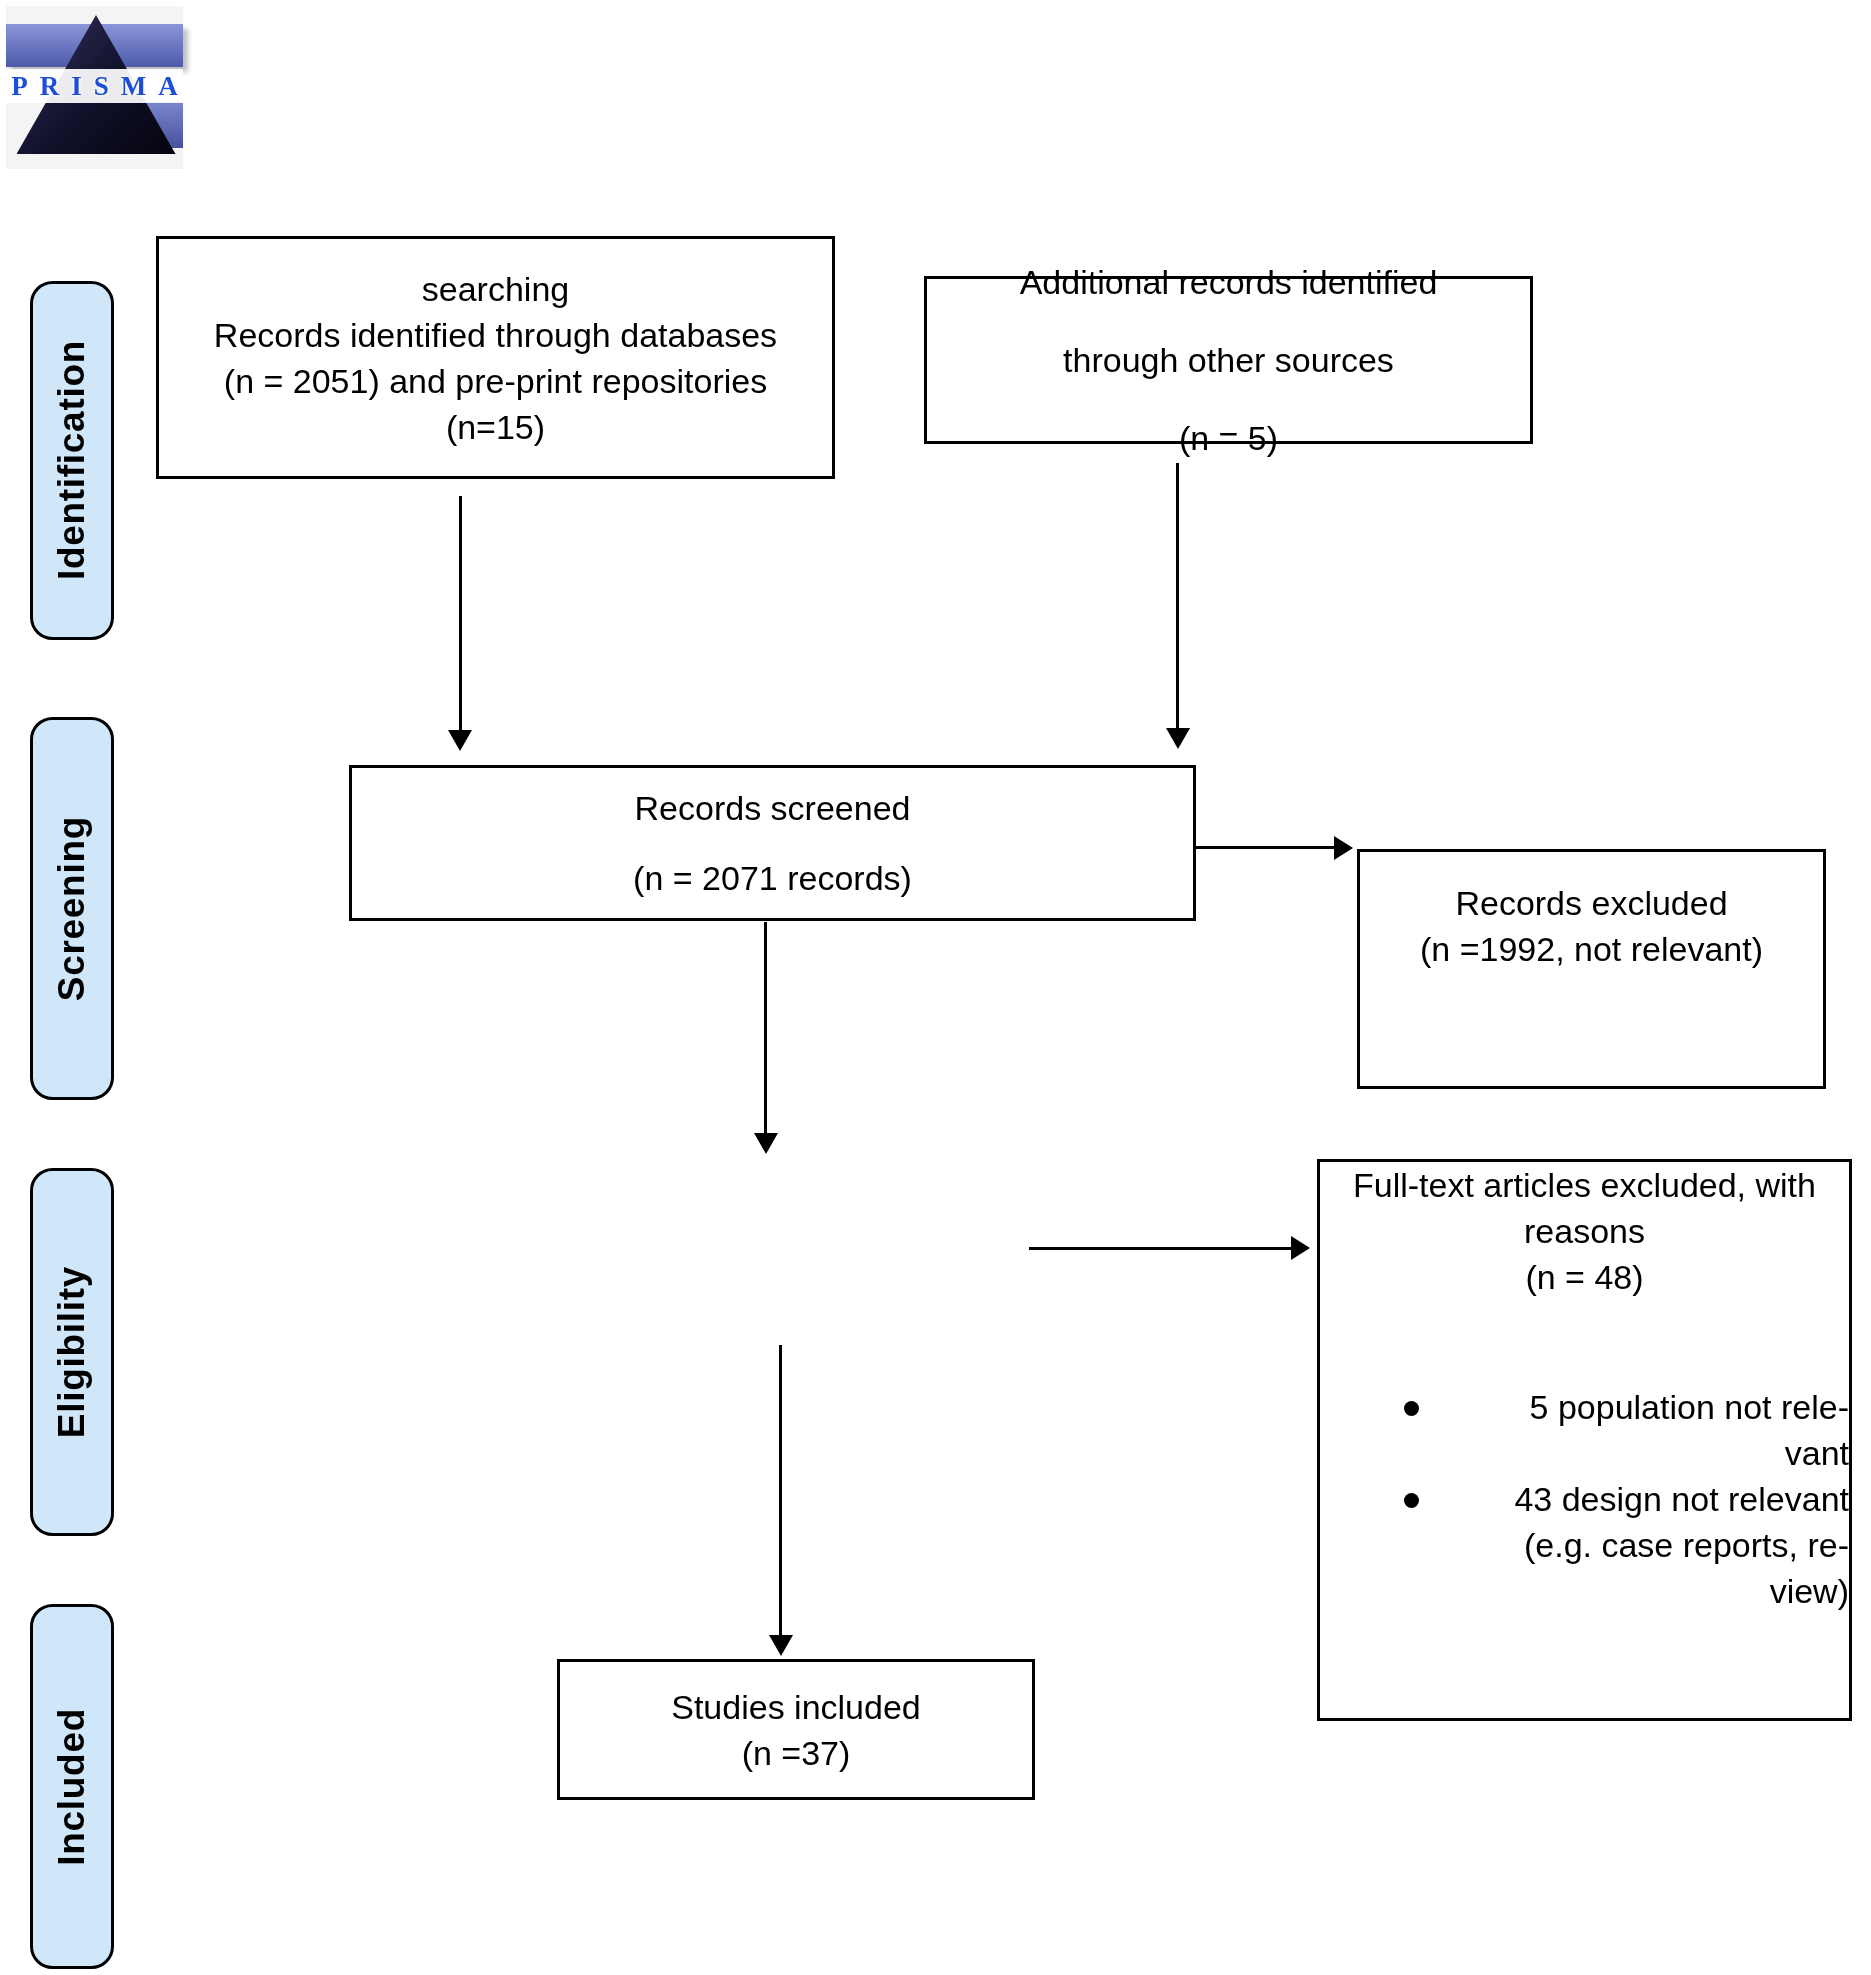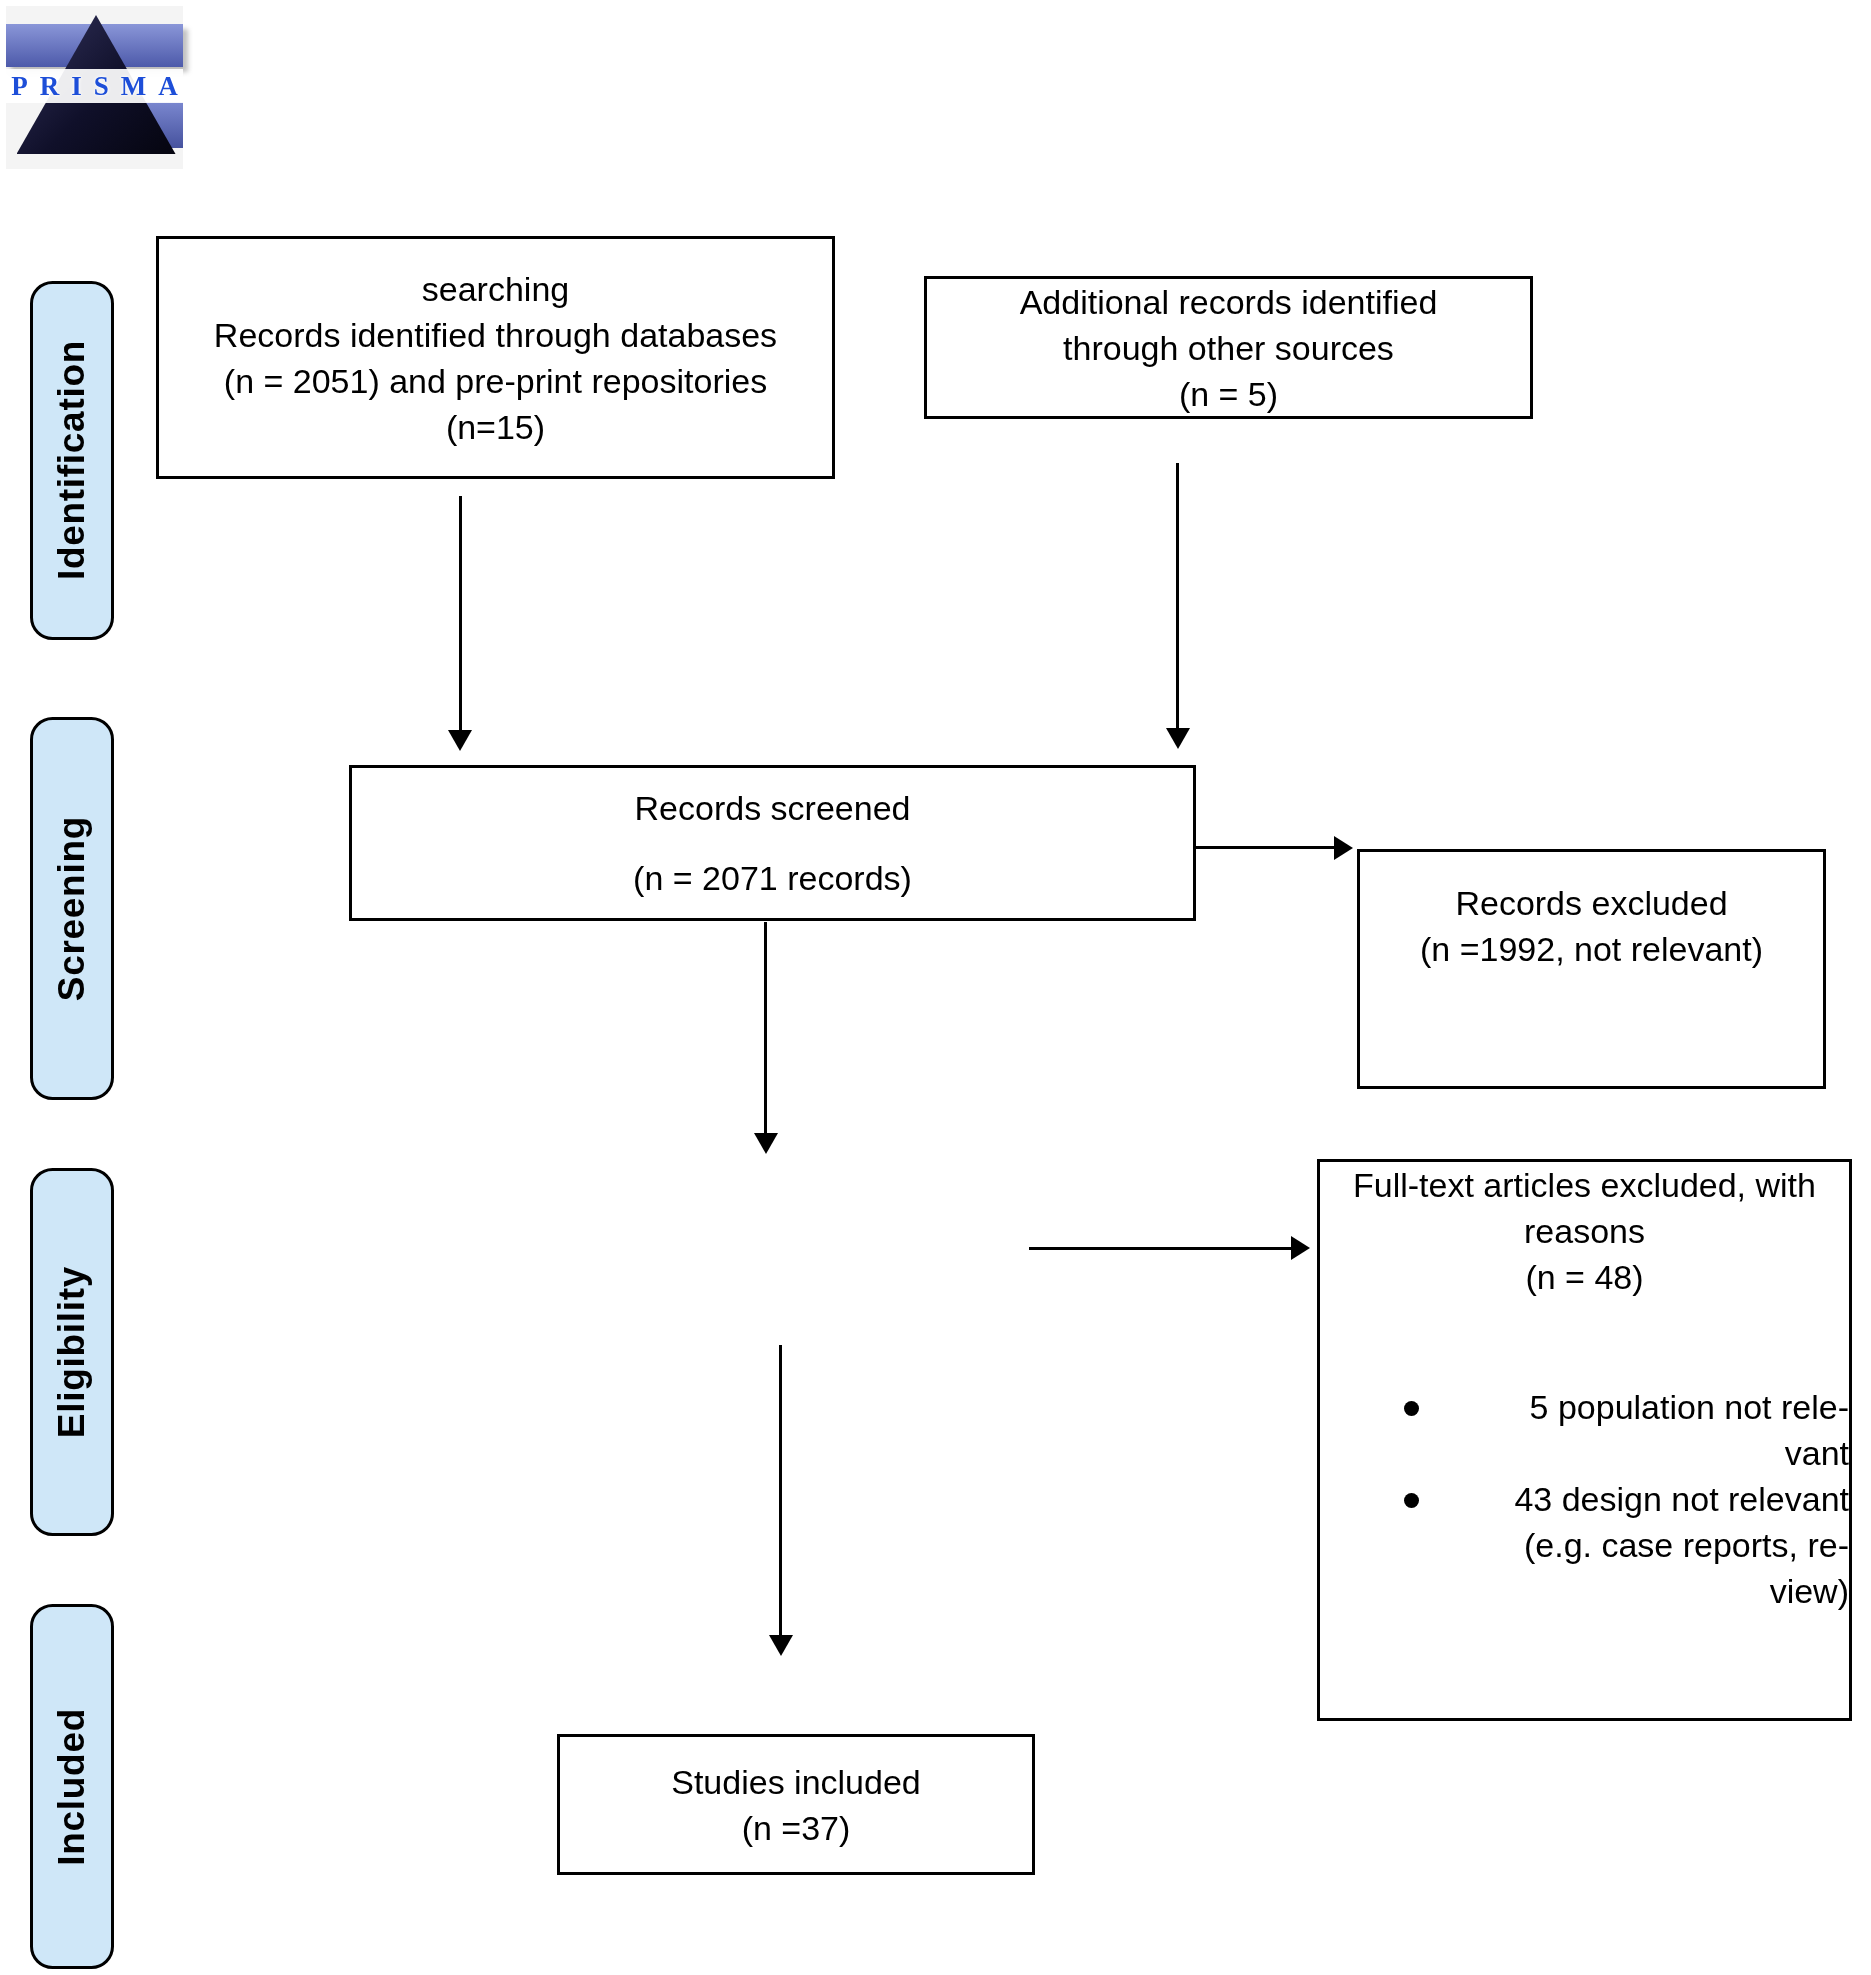--- a/index.html
+++ b/index.html
@@ -75,29 +75,29 @@
     background:#fff;
     border:3px solid #000;
     box-sizing:border-box;
     font-size:34px; line-height:46px;
     display:flex; flex-direction:column;
     align-items:center; justify-content:center;
     text-align:center;
   }
   .fbox .ln{width:100%;}
   .box-identified{left:156px; top:236px; width:679px; height:243px;}
-  .box-additional{left:924px; top:276px; width:609px; height:143px;}
+  .box-additional{left:924px; top:276px; width:609px; height:168px;gap:32px;}
   .box-screened{left:349px; top:765px; width:847px; height:156px;gap:24px;}
   .box-excluded{left:1357px; top:814px; width:469px; height:240px; justify-content:flex-start; padding-top:28.4px;margin-top:35px;}
   .box-fulltext{left:545px; top:1159px; width:471px; height:187px;}
   .box-ftexcluded{
     left:1317px; top:1159px; width:535px; height:562px;
     justify-content:flex-start; 
   }
-  .box-included{left:557px; top:1734px; width:478px; height:141px;}
+  .box-included{left:557px; top:1659px; width:478px; height:141px;}
 
   
   .bullets{
     margin-top:84px;
     width:100%;
     text-align:right;
   }
   .bullet{
     position:relative;
     padding-left:142px;

